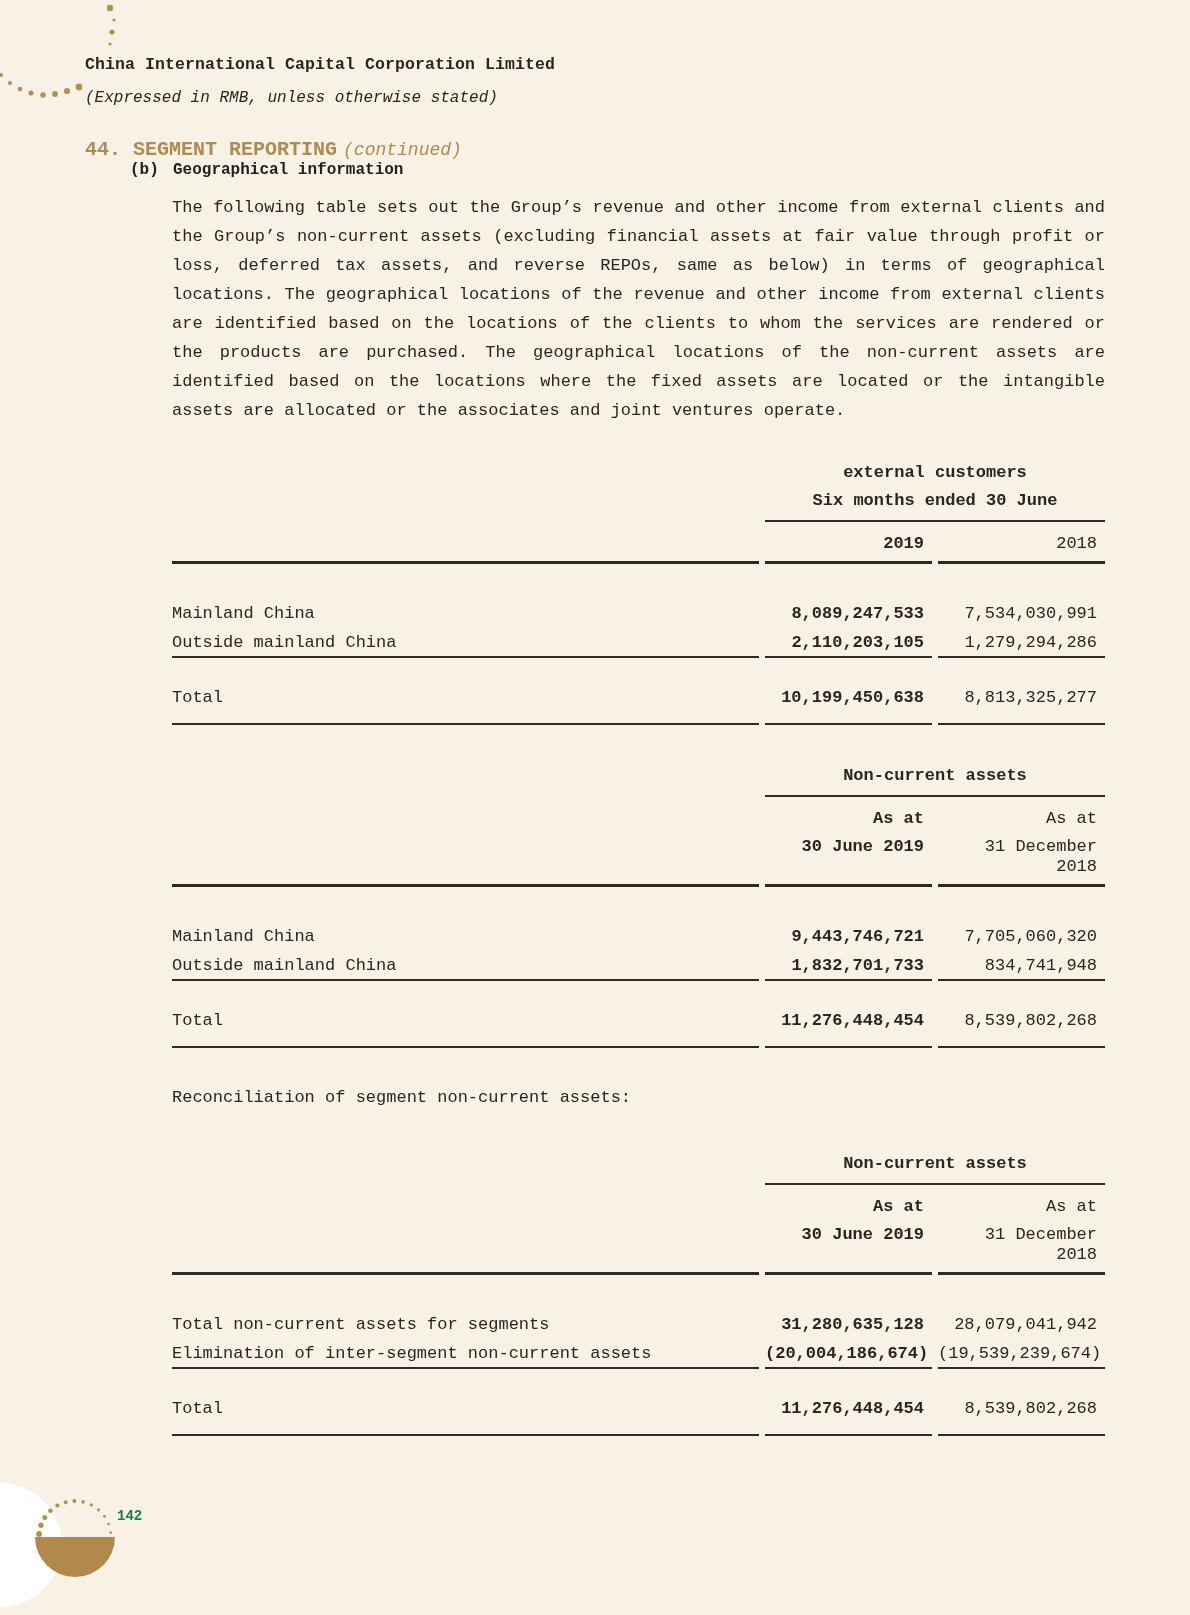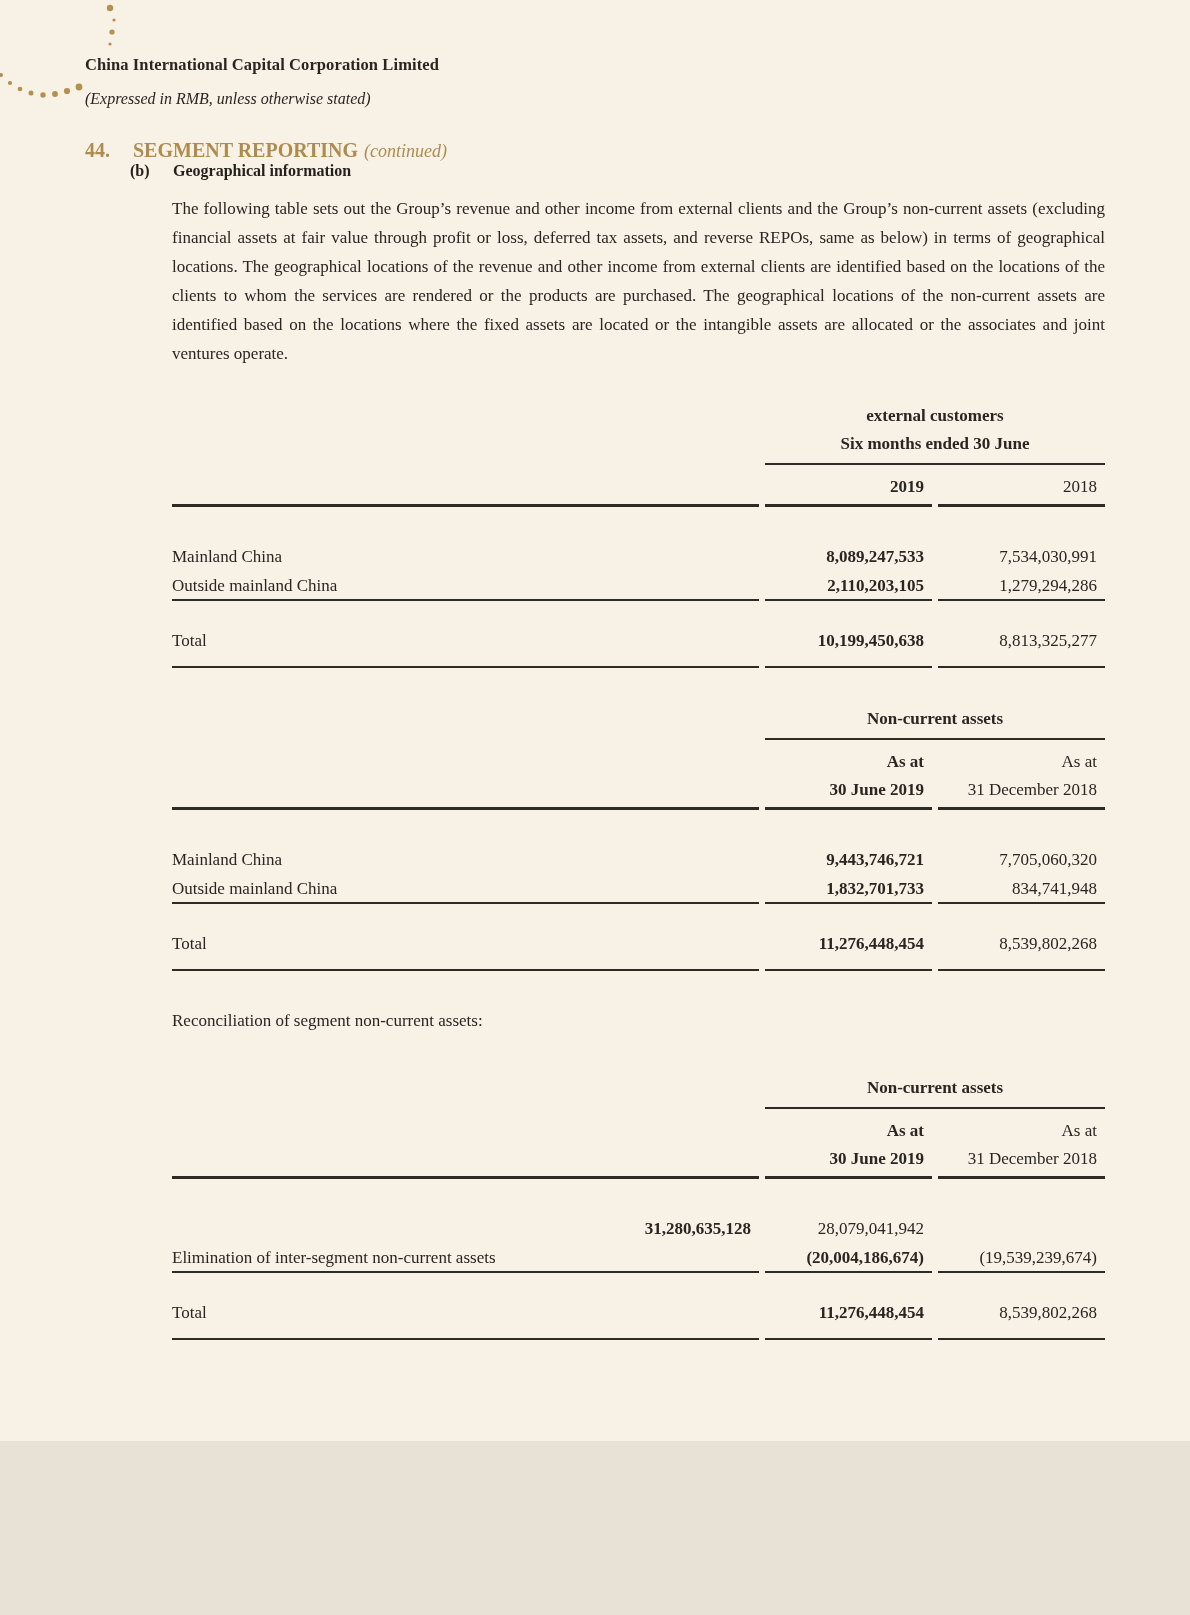--- a/index.html
+++ b/index.html
@@ -7,24 +7,24 @@
     --accent-gold: #ae8c51;
     --decor-gold: #b2914f;
     --text: #2a2520;
     --rule: #2e2a25;
   }
   * { margin: 0; padding: 0; box-sizing: border-box; }
   html, body { background: #e8e2d6; }
   .page {
     position: relative;
     width: 1190px;
-    height: 1441px;
+    height: 1615px;
     background: var(--background);
     overflow: hidden;
-    font-family: Liberation Serif, serif;
+    font-family: Liberation Mono, monospace;
     color: var(--text);
   }
   
   .deco-top-left { position: absolute; left: 0; top: 0; width: 140px; height: 100px; }
   .gold-dot { fill: var(--decor-gold); }
   .white-circle {
     position: absolute; left: -62px; top: 1483px;
     width: 124px; height: 124px; border-radius: 50%;
     background: #ffffff;
   }
@@ -239,20 +239,21 @@
             <div>As at</div>
             <div class="l2">31 December 2018</div>
           </div>
         </div>
         <div class="tgrid trule thick">
             <div></div>
             <div></div>
             <div></div>
           </div>
         <div class="tgrid trow first">
+          <div>Total non-current assets for segments</div>
           <div class="num b">31,280,635,128</div>
           <div class="num">28,079,041,942</div>
         </div>
         <div class="tgrid trow next">
           <div>Elimination of inter-segment non-current assets</div>
           <div class="num b">(20,004,186,674)</div>
           <div class="num">(19,539,239,674)</div>
         </div>
         <div class="tgrid trule afterrows">
             <div></div>

